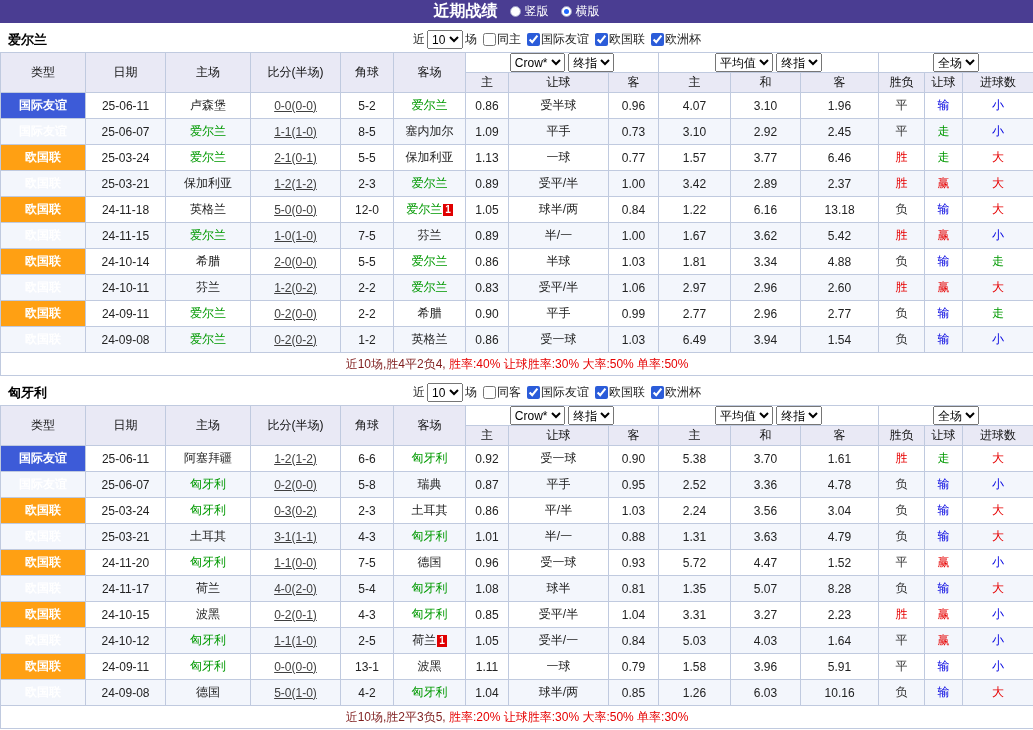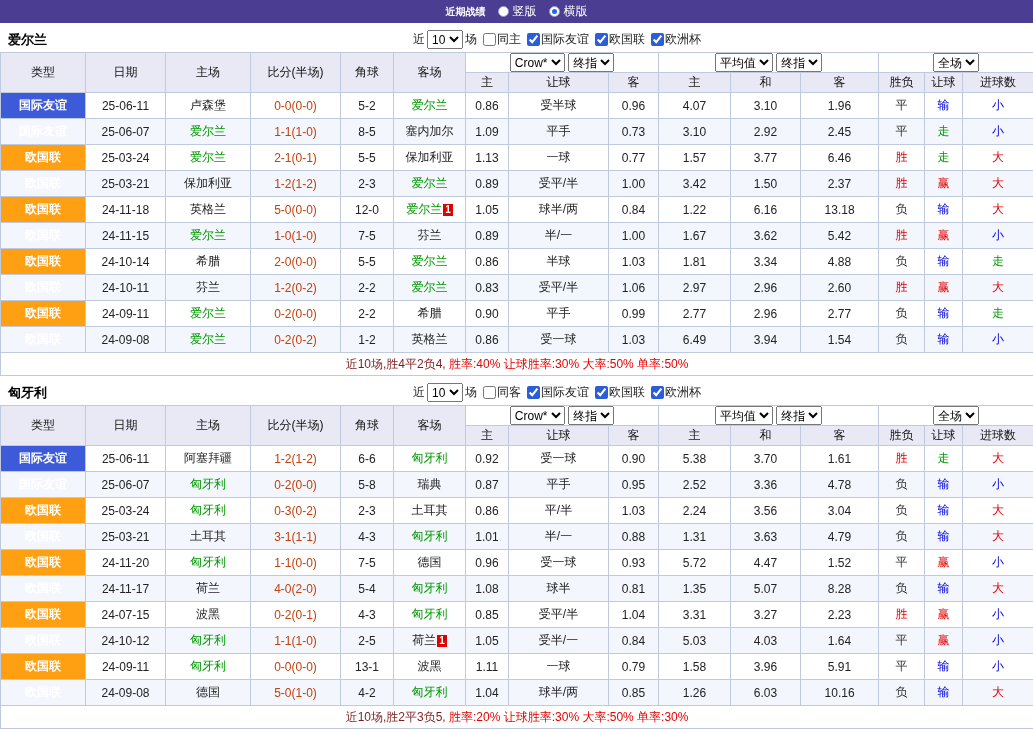--- a/index.html
+++ b/index.html
@@ -6,21 +6,21 @@
   html,body { margin:0; padding:0; }
   body {
     width:1033px; background:#fff; color:#222;
     font-family:"Liberation Sans", sans-serif; font-size:12px;
   }
   
   .topbar {
     height:23px; background:#4A3D92; display:flex; align-items:center;
     justify-content:center; gap:12px;
   }
-  .topbar-title { color:#fff; font-weight:bold; font-size:10px; }
+  .topbar-title { color:#fff; font-weight:bold; font-size:16px; }
   .radio-opt { display:inline-flex; align-items:center; gap:4px; color:#fff; cursor:pointer; }
   .radio {
     width:11px; height:11px; border-radius:50%; background:#fff;
     border:1px solid #9a9ac4; position:relative; display:inline-block;
   }
   .radio.checked::after {
     content:''; position:absolute; left:2px; top:2px; width:5px; height:5px;
     border-radius:50%; background:#1E66FF;
   }
   
@@ -37,21 +37,21 @@
   .stats-table th, .stats-table td {
     border:1px solid #C0CADF; text-align:center; padding:0 2px;
     overflow:hidden; white-space:nowrap;
   }
   .stats-table thead th { background:#E9E9F5; font-weight:normal; height:20px; color:#111; }
   .stats-table thead th.sel-cell { background:#fff; }
   .stats-table tbody td { height:26px; background:#fff; }
   .stats-table tbody tr:nth-child(even) td { background:#F3F6FC; }
   .stats-table td.type-friendly { background:#3D5BD8; color:#fff; font-weight:bold; }
   .stats-table td.type-nations  { background:#FFA013; color:#fff; font-weight:bold; }
-  .score { color:#c2410c; }
+  .score { color:#404040;text-decoration:underline; }
   .team-green { color:#009900; }
   .c-red   { color:#E60000; }
   .c-blue  { color:#0000E0; }
   .c-green { color:#009900; }
   .c-dark  { color:#333333; }
   .badge-red {
     display:inline-block; background:#E00000; color:#fff; font-size:10px;
     line-height:12px; padding:0 2px; margin-left:1px; font-weight:bold;
   }
   .stats-table tfoot td { height:23px; background:#fff; }
@@ -205,21 +205,21 @@
           <td class="type-nations">欧国联</td>
           <td>25-03-21</td>
           <td><span>保加利亚</span></td>
           <td class="score">1-2(1-2)</td>
           <td>2-3</td>
           <td><span class="team-green">爱尔兰</span></td>
           <td>0.89</td>
           <td>受平/半</td>
           <td>1.00</td>
           <td>3.42</td>
-          <td>1.50</td>
+          <td>2.89</td>
           <td>2.37</td>
           <td class="c-red">胜</td>
           <td class="c-red">赢</td>
           <td class="c-red">大</td>
         </tr>
         <tr>
           <td class="type-nations">欧国联</td>
           <td>24-11-18</td>
           <td><span>英格兰</span></td>
           <td class="score">5-0(0-0)</td>
@@ -506,21 +506,21 @@
           <td>0.81</td>
           <td>1.35</td>
           <td>5.07</td>
           <td>8.28</td>
           <td class="c-dark">负</td>
           <td class="c-blue">输</td>
           <td class="c-red">大</td>
         </tr>
         <tr>
           <td class="type-nations">欧国联</td>
-          <td>24-07-15</td>
+          <td>24-10-15</td>
           <td><span>波黑</span></td>
           <td class="score">0-2(0-1)</td>
           <td>4-3</td>
           <td><span class="team-green">匈牙利</span></td>
           <td>0.85</td>
           <td>受平/半</td>
           <td>1.04</td>
           <td>3.31</td>
           <td>3.27</td>
           <td>2.23</td>

